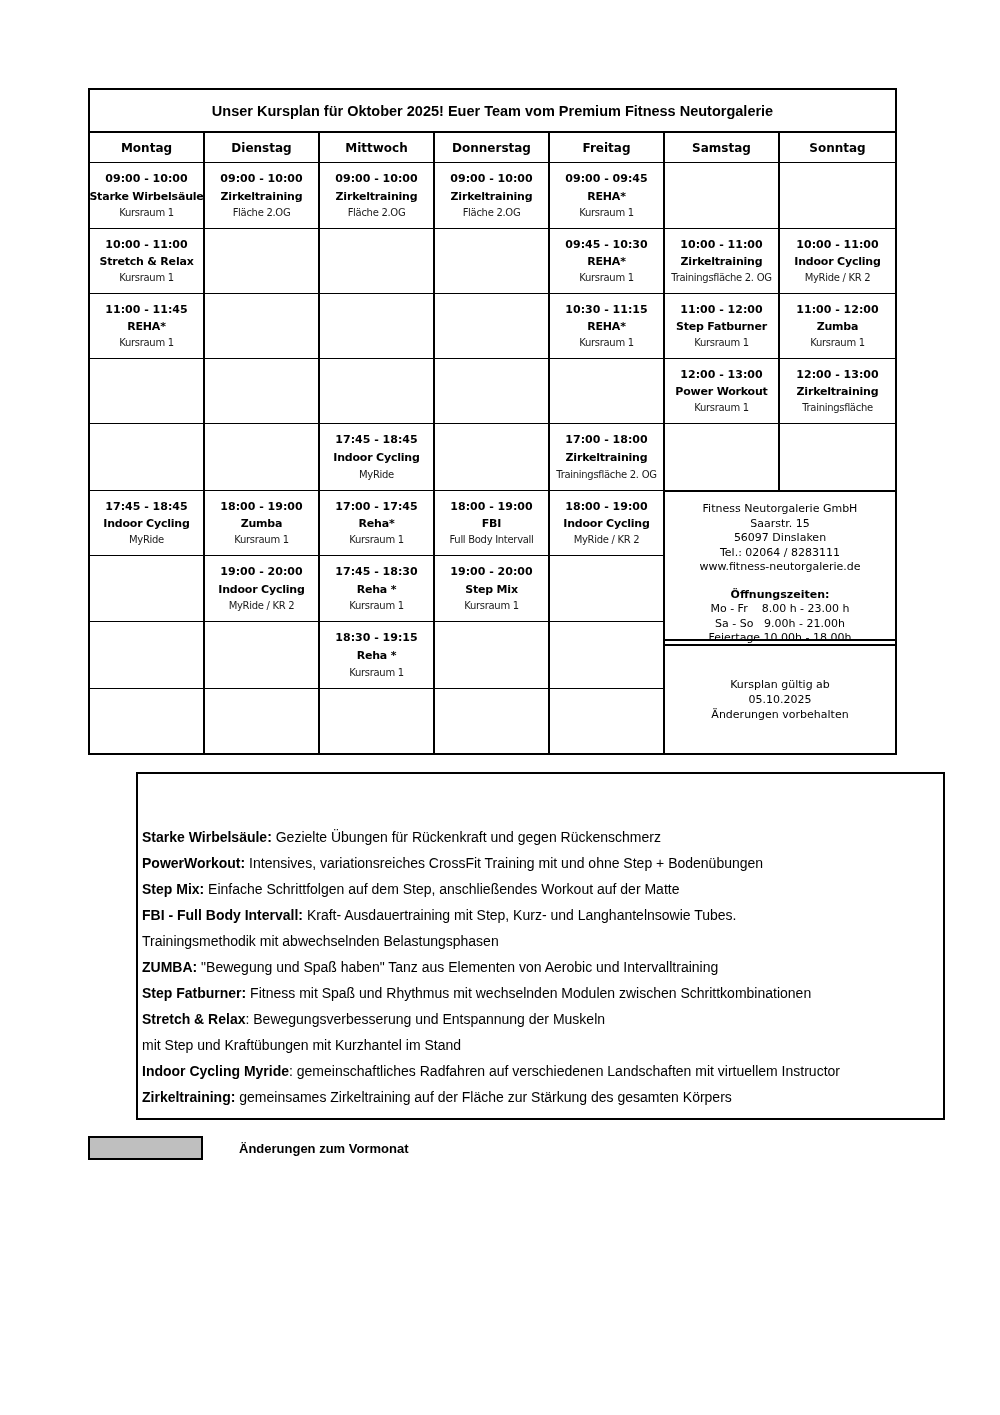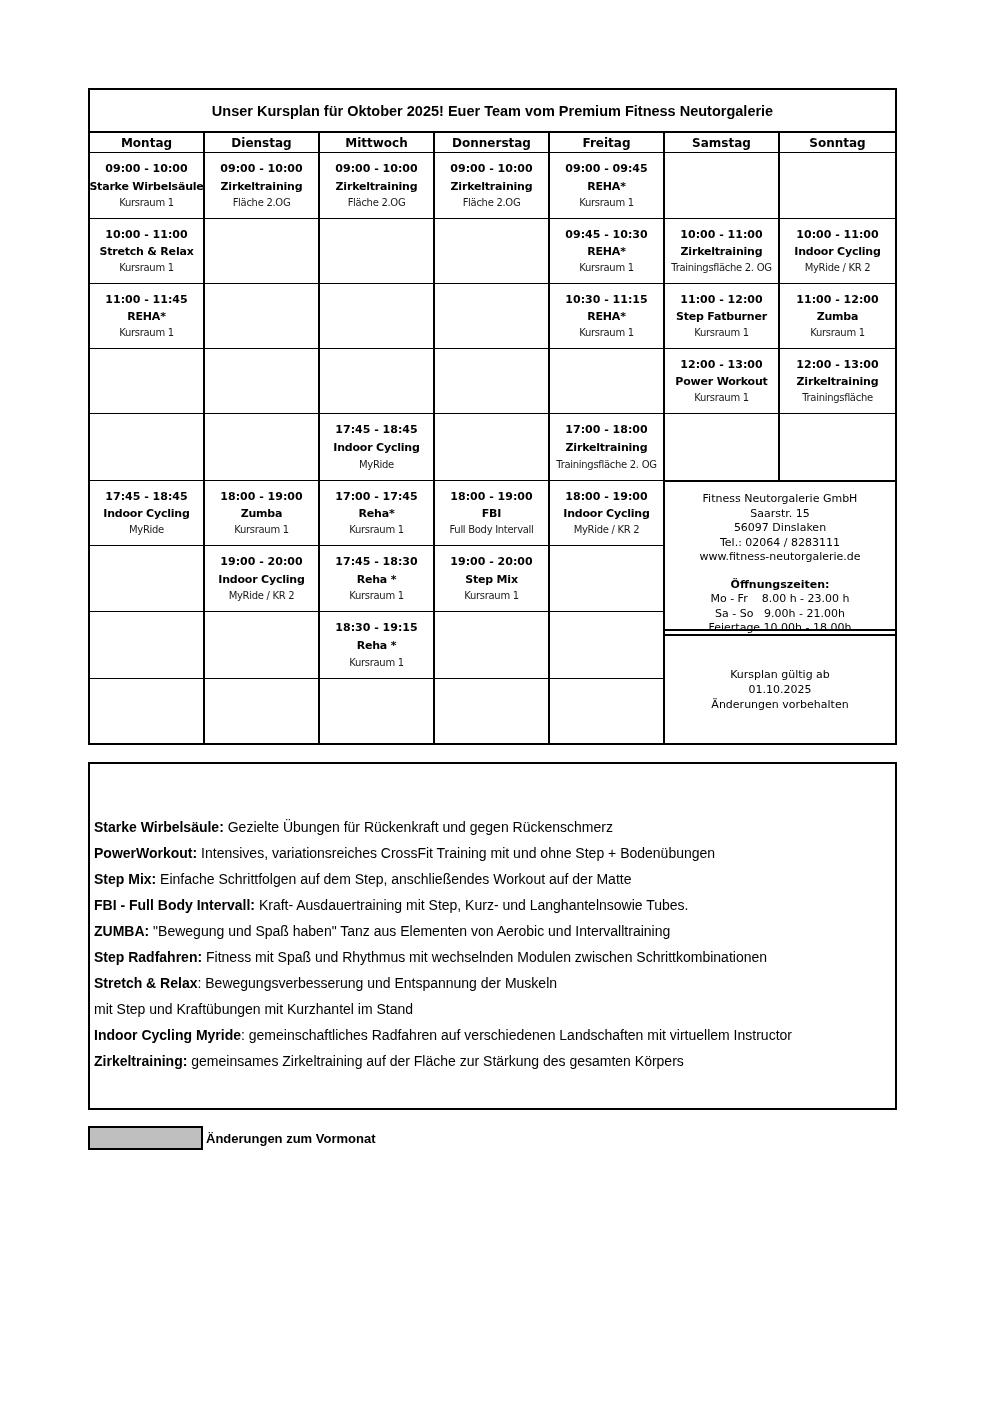--- a/index.html
+++ b/index.html
@@ -12,21 +12,21 @@
 
   
   .plan{width:809px;border:2px solid #000;box-sizing:border-box;background:#fff;}
   .title-row{
     height:43px;border-bottom:2px solid #000;box-sizing:border-box;
     display:flex;align-items:center;justify-content:center;
     font-family:"Liberation Sans",sans-serif;font-weight:bold;font-size:14.5px;
   }
   .day-row{
     display:grid;grid-template-columns:repeat(7,1fr);
-    height:20px;border-bottom:1px solid #000;box-sizing:border-box;
+    height:30px;border-bottom:1px solid #000;box-sizing:border-box;
   }
   .day-cell{
     display:flex;align-items:center;justify-content:center;
     border-right:2px solid #000;box-sizing:border-box;
     font-weight:bold;font-size:12px;
   }
   .grid{
     display:grid;grid-template-columns:repeat(7,1fr);
     grid-template-rows:66px 65px 65px 65px 67px 65px 66px 67px 64px;
   }
@@ -57,26 +57,26 @@
   .valid-box{
     flex:1;margin-top:3px;border-top:2px solid #000;box-sizing:border-box;
     display:flex;flex-direction:column;align-items:center;justify-content:center;
     font-size:11px;line-height:15px;text-align:center;
   }
 
   
   .legend-box{
     margin-top:17px;width:809px;height:348px;border:2px solid #000;box-sizing:border-box;
     padding:50px 4px 0 4px;
-    font-family:"Liberation Sans",sans-serif;font-size:14px;line-height:26px;
+    font-family:"Liberation Sans",sans-serif;font-size:14px;line-height:26px;margin-left:48px;
   }
   .legend-label{font-weight:bold;}
 
   
-  .note-row{margin-top:16px;display:flex;align-items:center;}
+  .note-row{margin-top:16px;display:flex;align-items:center;gap:33px;}
   .swatch{width:115px;height:24px;border:2px solid #000;background:#bfbfbf;box-sizing:border-box;}
   .note-label{
     font-family:"Liberation Sans",sans-serif;font-weight:bold;font-size:13px;margin-left:3px;
   }
 </style>
 </head>
 <body>
 
 <div class="page">
 
@@ -99,21 +99,21 @@
           <div>56097 Dinslaken</div>
           <div>Tel.: 02064 / 8283111</div>
           <div>www.fitness-neutorgalerie.de</div>
           <div class="hours-title">Öffnungszeiten:</div>
           <div class="hours-line">Mo - Fr    8.00 h - 23.00 h</div>
           <div class="hours-line">Sa - So   9.00h - 21.00h</div>
           <div class="hours-line">Feiertage 10.00h - 18.00h</div>
         </div>
         <div class="valid-box">
           <div>Kursplan gültig ab</div>
-          <div>01.10.2025</div>
+          <div>05.10.2025</div>
           <div>Änderungen vorbehalten</div>
         </div>
       </div>
 
     <div class="cell" style="grid-area: 1 / 1;">
           <div class="cell-time">09:00 - 10:00</div>
           <div class="cell-name">Starke Wirbelsäule</div>
           <div class="cell-room">Kursraum 1</div>
         </div>
         <div class="cell" style="grid-area: 1 / 2;">
@@ -272,22 +272,23 @@
         <div class="cell last-row" style="grid-area: 9 / 5;"></div>
       </div>
   </div>
 
   <div class="legend-box">
 
   <div class="legend-line"><span class="legend-label">Starke Wirbelsäule:</span><span class="legend-text"> Gezielte Übungen für Rückenkraft und gegen Rückenschmerz</span></div>
       <div class="legend-line"><span class="legend-label">PowerWorkout:</span><span class="legend-text"> Intensives, variationsreiches CrossFit Training mit und ohne Step + Bodenübungen</span></div>
       <div class="legend-line"><span class="legend-label">Step Mix:</span><span class="legend-text"> Einfache Schrittfolgen auf dem Step, anschließendes Workout auf der Matte</span></div>
       <div class="legend-line"><span class="legend-label">FBI - Full Body Intervall:</span><span class="legend-text"> Kraft- Ausdauertraining mit Step, Kurz- und Langhantelnsowie Tubes.</span></div>
+      <div class="legend-line"><span class="legend-text">Trainingsmethodik mit abwechselnden Belastungsphasen</span></div>
       <div class="legend-line"><span class="legend-label">ZUMBA:</span><span class="legend-text"> "Bewegung und Spaß haben" Tanz aus Elementen von Aerobic und Intervalltraining</span></div>
-      <div class="legend-line"><span class="legend-label">Step Radfahren:</span><span class="legend-text"> Fitness mit Spaß und Rhythmus mit wechselnden Modulen zwischen Schrittkombinationen</span></div>
+      <div class="legend-line"><span class="legend-label">Step Fatburner:</span><span class="legend-text"> Fitness mit Spaß und Rhythmus mit wechselnden Modulen zwischen Schrittkombinationen</span></div>
       <div class="legend-line"><span class="legend-label">Stretch &amp; Relax</span><span class="legend-text">: Bewegungsverbesserung und Entspannung der Muskeln</span></div>
       <div class="legend-line"><span class="legend-text">mit Step und Kraftübungen mit Kurzhantel im Stand</span></div>
       <div class="legend-line"><span class="legend-label">Indoor Cycling Myride</span><span class="legend-text">: gemeinschaftliches Radfahren auf verschiedenen Landschaften mit virtuellem Instructor</span></div>
       <div class="legend-line"><span class="legend-label">Zirkeltraining:</span><span class="legend-text"> gemeinsames Zirkeltraining auf der Fläche zur Stärkung des gesamten Körpers</span></div>
     </div>
 
   <div class="note-row">
     <div class="swatch"></div>
     <div class="note-label">Änderungen zum Vormonat</div>
   </div>

